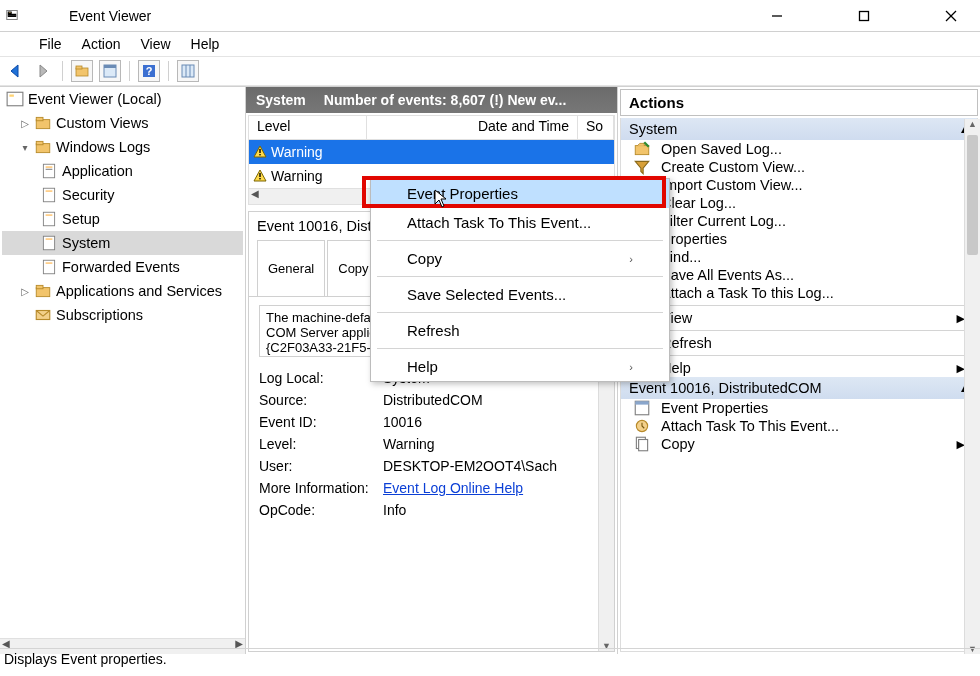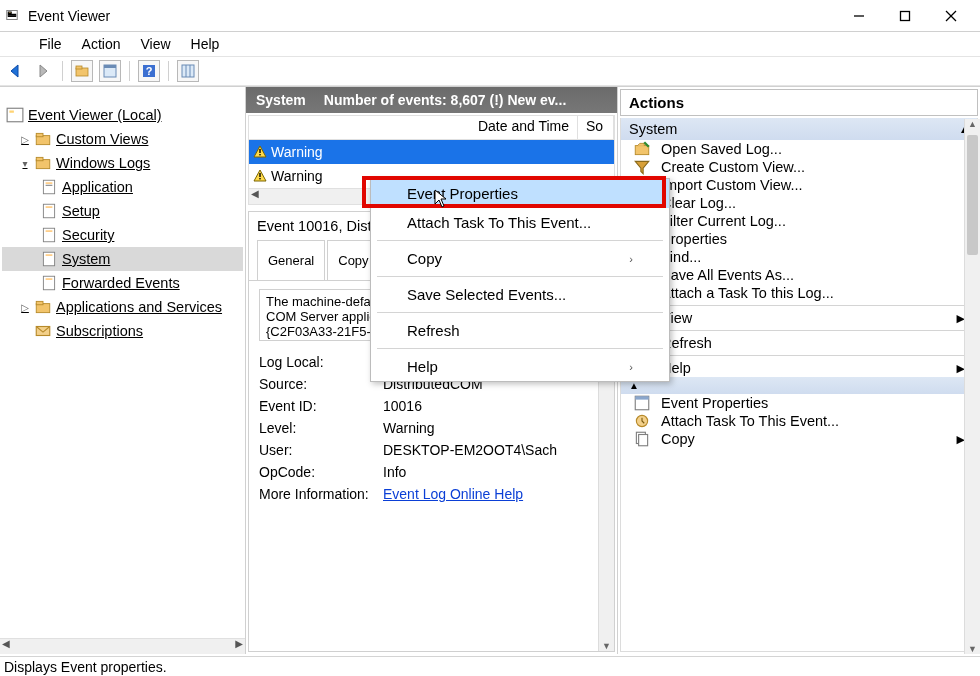--- a/index.html
+++ b/index.html
@@ -1,19 +1,19 @@
 <!DOCTYPE html>
 <html><head>
 <meta charset="utf-8">
 <style>
 * { box-sizing: border-box; margin: 0; padding: 0; font-family: "Segoe UI", Tahoma, sans-serif; }
 body { width: 980px; height: 676px; overflow: hidden; background: #fff; font-size: 14px; color: #000; position: relative; }
 
 
-.titlebar { display: flex; align-items: center; height: 32px; border-bottom: 1px solid #d0d0d0; padding: 0 6px; }
+.titlebar { display: flex; align-items: center; height: 32px; border-bottom: 1px solid #d0d0d0; padding: 0 6px; gap: 41px; }
 .titlebar .app-icon { width: 16px; height: 16px; margin-right: 6px; }
 .titlebar .title { flex: 1; font-size: 14px; }
 .titlebar .win-btn { width: 46px; height: 30px; display: flex; align-items: center; justify-content: center; }
 .titlebar svg { width: 12px; height: 12px; stroke: #000; stroke-width: 1.3; fill: none; }
 
 
 .menubar { display: flex; height: 24px; align-items: center; padding: 0 4px; margin-left: 25px; }
 .menubar span { padding: 2px 10px; font-size: 14px; }
 
 
@@ -24,21 +24,21 @@
 .tool-sep { width: 1px; height: 20px; background: #d0d0d0; margin: 0 2px; }
 
 
 .main { display: flex; height: calc(676px - 32px - 24px - 30px - 22px); border-top: 1px solid #d0d0d0; }
 .panel { overflow: hidden; position: relative; }
 .panel.left   { width: 246px; border-right: 1px solid #d0d0d0; }
 .panel.center { width: 372px; border-right: 1px solid #d0d0d0; display: flex; flex-direction: column; }
 .panel.right  { flex: 1; display: flex; flex-direction: column; }
 
 
-.tree { padding: 16px 2px; font-size: 14.5px; text-decoration: underline; }
+.tree { padding: 0 2px; font-size: 14.5px; }
 .tree-row { display: flex; align-items: center; height: 24px; padding-left: 4px; gap: 4px; white-space: nowrap; }
 .tree-row .twisty { width: 10px; font-size: 10px; color: #666; text-align: center; }
 .tree-row .ticon { width: 18px; height: 18px; display: flex; align-items: center; justify-content: center; }
 .depth1 { padding-left: 18px; }
 .depth2 { padding-left: 38px; }
 .tree-row.selected { background: #d9d9d9; }
 
 
 .sys-header { background: linear-gradient(#6b6b6b,#777); color: #fff; font-size: 14px; height: 26px; display: flex; align-items: center; padding: 0 10px; gap: 18px; font-weight: 600; }
 .sys-header .count { font-weight: 700; }
@@ -56,21 +56,21 @@
 .ev-row .ev-rest { flex: 1; }
 .warn-icn { width: 14px; height: 14px; }
 .hscroll { height: 16px; background: #f0f0f0; border-top: 1px solid #e0e0e0; position: relative; }
 .hscroll::before { content: "◀"; position: absolute; left: 2px; top: -1px; font-size: 10px; color: #555; }
 .hscroll::after  { content: "▶"; position: absolute; right: 2px; top: -1px; font-size: 10px; color: #555; }
 
 
 .details { flex: 1; margin: 6px 2px 2px 2px; border: 1px solid #d0d0d0; overflow: auto; position: relative; padding-bottom: 4px; }
 .details-title { font-size: 14.5px; padding: 6px 8px; display: flex; gap: 6px; font-weight: 400; }
 .tabs { display: flex; padding-left: 8px; }
-.tab { padding: 12px 10px; border: 1px solid #d0d0d0; border-bottom: none; margin-right: 2px; background: #fff; font-size: 13px; }
+.tab { padding: 20px 10px; border: 1px solid #d0d0d0; border-bottom: none; margin-right: 2px; background: #fff; font-size: 13px; }
 .tab.active { font-weight: 400; }
 .tab-body { border-top: 1px solid #d0d0d0; padding: 8px 10px 4px 10px; }
 .inset { border: 1px solid #d0d0d0; padding: 4px 6px; font-size: 13px; margin-bottom: 10px; height: 52px; overflow: hidden; }
 .kv { display: flex; font-size: 14px; padding: 3px 0; }
 .kv .k { width: 124px; }
 .kv .v { flex: 1; }
 .kv .v a { color: #0b3fd6; text-decoration: underline; }
 
 
 .actions-header { background: #fff; border: 1px solid #c0c0c0; margin: 2px; padding: 4px 8px; font-weight: 700; font-size: 15px; }
@@ -92,21 +92,21 @@
 .cursor { position: absolute; left: 434px; top: 189px; z-index: 70; pointer-events: none; }
 .cursor svg { display: block; }
 
 
 .vscroll { position: absolute; right: 0; top: 0; bottom: 0; width: 16px; background: #f0f0f0; border-left: 1px solid #dcdcdc; }
 .vscroll .thumb { position: absolute; left: 2px; right: 2px; top: 16px; height: 120px; background: #c8c8c8; border-radius: 2px; }
 .vscroll::before { content: "▲"; position: absolute; top: 0; left: 3px; font-size: 9px; color: #666; }
 .vscroll::after  { content: "▼"; position: absolute; bottom: 0; left: 3px; font-size: 9px; color: #666; }
 
 
-.statusbar { position: absolute; left: 0; bottom: 0; right: 0; height: 20px; border-top: 1px solid #d4d4d4; padding: 2px 4px; font-size: 14px; overflow: hidden; }
+.statusbar { position: absolute; left: 0; bottom: 0; right: 0; height: 28px; border-top: 1px solid #d4d4d4; padding: 2px 4px; font-size: 14px; overflow: hidden; }
 
 
 .fld { fill: #f2c46b; stroke: #b78a2a; stroke-width: 0.8; }
 .log { fill: #fff; stroke: #808080; stroke-width: 0.8; }
 </style>
 </head>
 <body>
 
 <div class="titlebar">
   <span class="app-icon">
@@ -227,30 +227,30 @@
           </span>
         <span>Application</span>
       </div>
       <div class="tree-row depth2">
         <span class="ticon">
             <svg viewBox="0 0 16 16">
               <rect class="log" x="3" y="2" width="10" height="12"></rect>
               <rect x="5" y="4" width="6" height="1" fill="#ffb347"></rect>
             </svg>
           </span>
-        <span>Setup</span>
+        <span>Security</span>
       </div>
       <div class="tree-row depth2">
         <span class="ticon">
             <svg viewBox="0 0 16 16">
               <rect class="log" x="3" y="2" width="10" height="12"></rect>
               <rect x="5" y="4" width="6" height="1" fill="#ffb347"></rect>
             </svg>
           </span>
-        <span>Security</span>
+        <span>Setup</span>
       </div>
       <div class="tree-row depth2 selected">
         <span class="ticon">
             <svg viewBox="0 0 16 16">
               <rect class="log" x="3" y="2" width="10" height="12"></rect>
               <rect x="5" y="4" width="6" height="1" fill="#ffb347"></rect>
             </svg>
           </span>
         <span>System</span>
       </div>
@@ -287,20 +287,21 @@
     <div class="hscroll" style="position:absolute;left:0;right:0;bottom:0;"></div>
   </div>
 
   <div class="panel center">
     <div class="sys-header">
       <span>System</span>
       <span class="count">Number of events: 8,607 (!) New ev...</span>
     </div>
     <div class="events">
       <div class="events-cols">
+        <div class="col-lvl">Level</div>
         <div class="col-dt">Date and Time</div>
         <div class="col-src">So</div>
       </div>
       <div class="ev-row sel">
         <div class="ev-lvl">
           <span class="warn-icn"><svg viewBox="0 0 14 14">
                 <path d="M7 1 L13 12 L1 12 Z" fill="#ffda4a" stroke="#7a6500"></path>
                 <rect x="6.3" y="4" width="1.4" height="4" fill="#000"></rect>
                 <rect x="6.3" y="9" width="1.4" height="1.4" fill="#000"></rect>
               </svg></span>
@@ -346,26 +347,26 @@
           </div>
         <div class="kv">
             <span class="k">Level:</span>
             <span class="v">Warning</span>
           </div>
         <div class="kv">
             <span class="k">User:</span>
             <span class="v">DESKTOP-EM2OOT4\Sach</span>
           </div>
         <div class="kv">
+            <span class="k">More Information:</span>
+            <span class="v"><a href="#">Event Log Online Help</a></span>
+          </div>
+        <div class="kv">
             <span class="k">OpCode:</span>
             <span class="v">Info</span>
-          </div>
-        <div class="kv">
-            <span class="k">More Information:</span>
-            <span class="v"><a href="#">Event Log Online Help</a></span>
           </div>
       </div>
       <div class="vscroll">
           <div class="thumb"></div>
         </div>
     </div>
   </div>
 
   <div class="panel right">
     <div class="actions-header">Actions</div>
@@ -472,20 +473,21 @@
             <svg viewBox="0 0 16 16">
               <rect x="2" y="2" width="12" height="12" fill="#3b6fd1"></rect>
               <text x="8" y="12" text-anchor="middle" fill="#fff" font-size="10" font-weight="bold">?</text>
             </svg>
           </span>
           <span>Help</span>
           <span class="arrow">▶</span>
         </div>
 
       <div class="act-group">
+          <span>Event 10016, DistributedCOM</span>
           <span class="tri">▲</span>
         </div>
       <div class="act-item">
           <span class="aicon">
             <svg viewBox="0 0 16 16">
               <rect x="2" y="2" width="12" height="12" fill="#fff" stroke="#808080"></rect>
               <rect x="2" y="2" width="12" height="3" fill="#8aa6cc"></rect>
             </svg>
           </span>
           <span>Event Properties</span>

